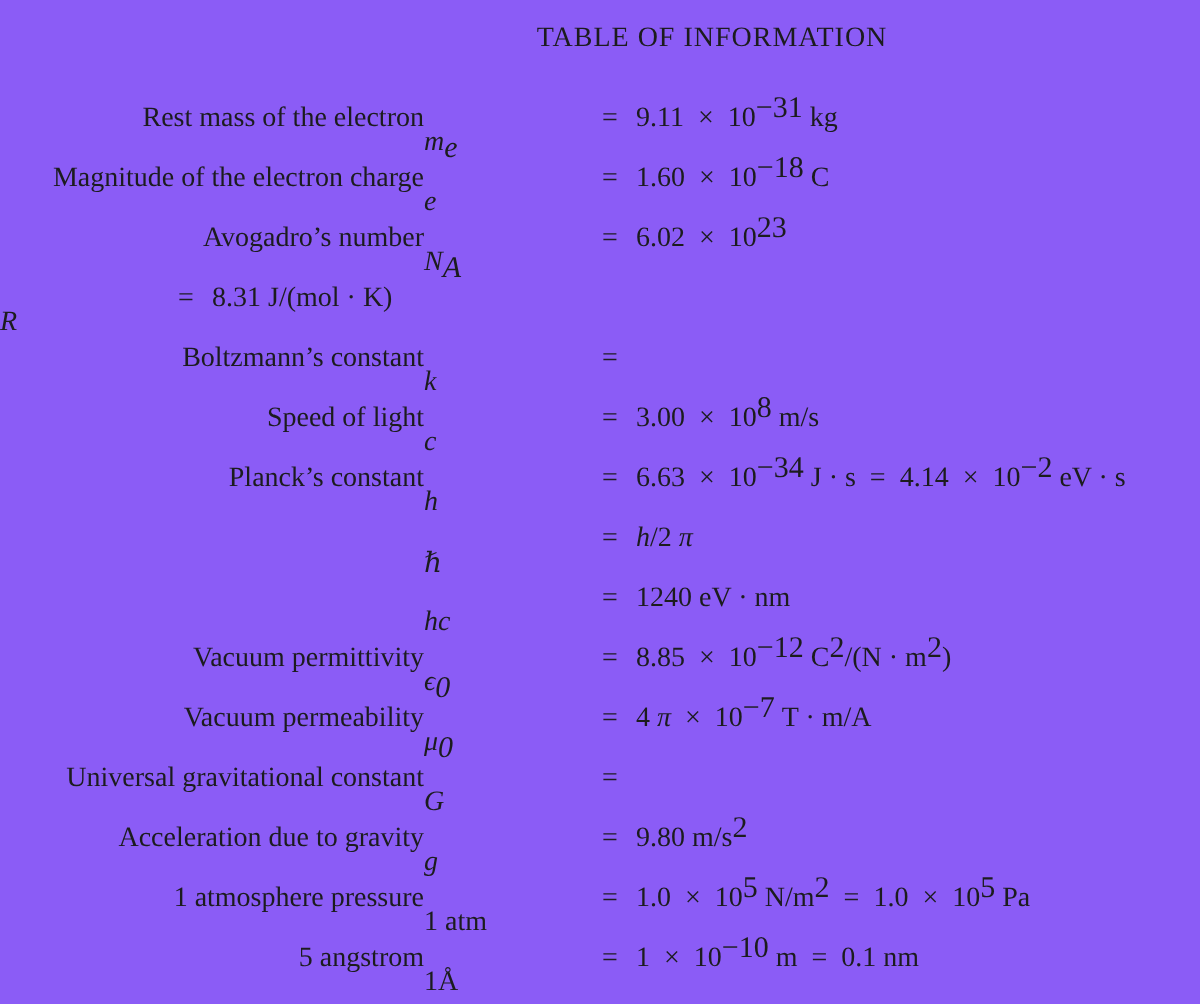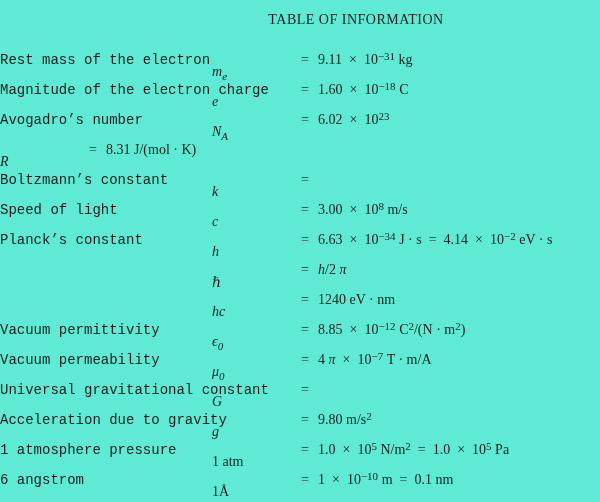--- a/index.html
+++ b/index.html
@@ -1,20 +1,20 @@
 <!DOCTYPE html>
 <html><head>
 <meta charset="utf-8">
 <style>
   html, body { margin: 0; padding: 0; background: #ffffff; }
   .page {
     position: relative;
     width: 600px;
     height: 502px;
-    background: #5eead4;
+    background: #8b5cf6;
     color: #1c1c1e;
     font-family: "Liberation Serif", "DejaVu Serif", serif;
     overflow: hidden;
   }
   .title {
     position: absolute;
     top: 12px;
     left: 356px;
     transform: translateX(-50%);
     font-size: 14px;
@@ -28,24 +28,23 @@
     right: 0;
   }
   .row {
     display: flex;
     align-items: center;
     height: 30px;
     font-size: 14px;
   }
   .label {
     width: 212px;
-    text-align: left;
+    text-align: right;
     white-space: nowrap;
     flex: none;
-    font-family: Liberation Mono, monospace;
   }
   .sym {
     width: 80px;
     text-align: left;
     white-space: pre;
     flex: none;
     margin-top: 24px;
   }
   .eq-sign {
     width: 26px;
@@ -53,21 +52,21 @@
     flex: none;
   }
   .val {
     white-space: pre;
     flex: 1;
     text-align: left;
   }
   .sym i, .val i { font-style: italic; }
   .sym sub, .sym sup { font-style: italic; }
   sup, sub {
-    font-size: 11px;
+    font-size: 15px;
     line-height: 0;
   }
   sup { vertical-align: 4.5px; }
   sub { vertical-align: -3.5px; }
 </style>
 </head>
 <body>
 
 <div class="page">
   <div class="title">TABLE OF INFORMATION</div>
@@ -163,20 +162,20 @@
     </div>
 
     <div class="row">
       <div class="label">1 atmosphere pressure</div>
       <div class="sym">1 atm</div>
       <div class="eq-sign">=</div>
       <div class="val">1.0  ×  10<sup>5</sup> N/m<sup>2</sup>  =  1.0  ×  10<sup>5</sup> Pa</div>
     </div>
 
     <div class="row">
-      <div class="label">6 angstrom</div>
+      <div class="label">5 angstrom</div>
       <div class="sym">1Å</div>
       <div class="eq-sign">=</div>
       <div class="val">1  ×  10<sup>−10</sup> m  =  0.1 nm</div>
     </div>
 
   </div>
 </div>
 
 </body></html>

